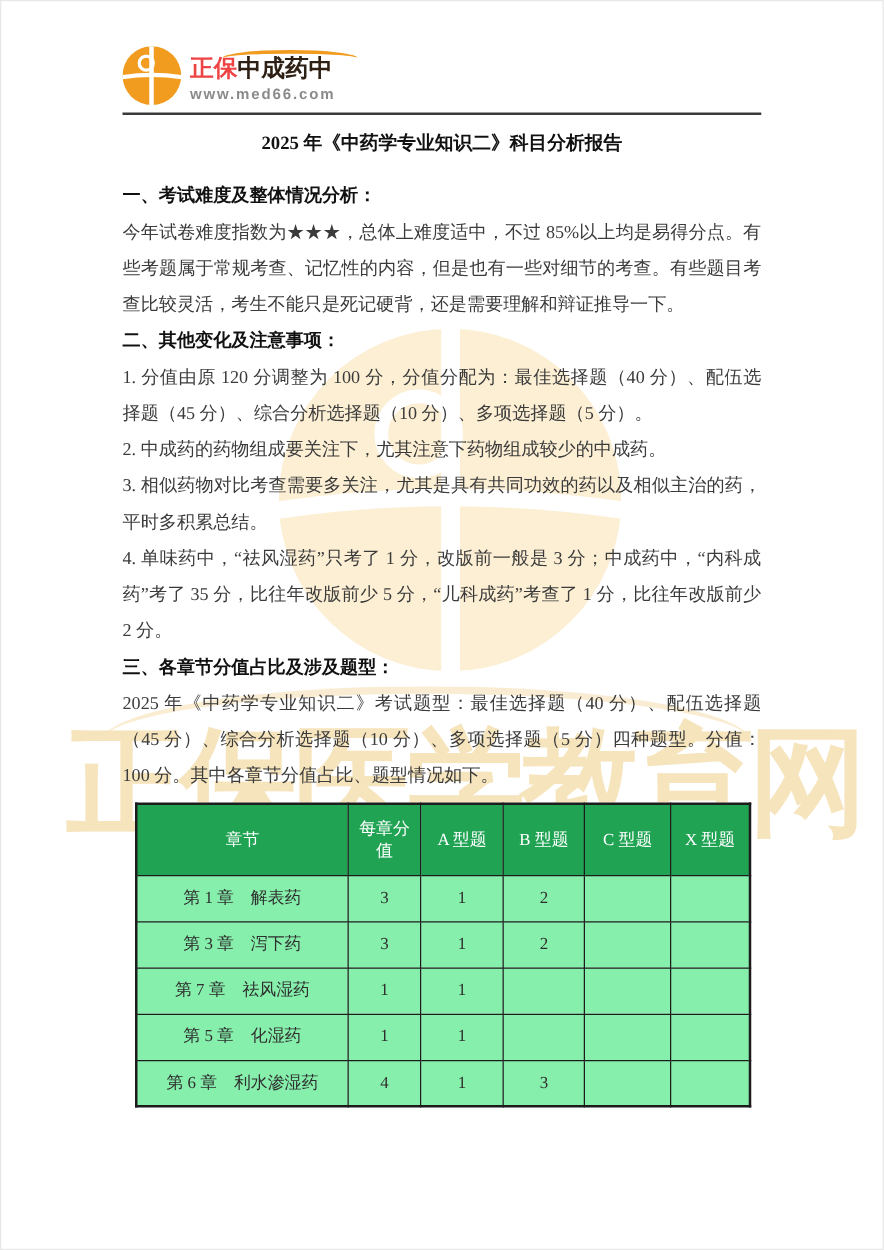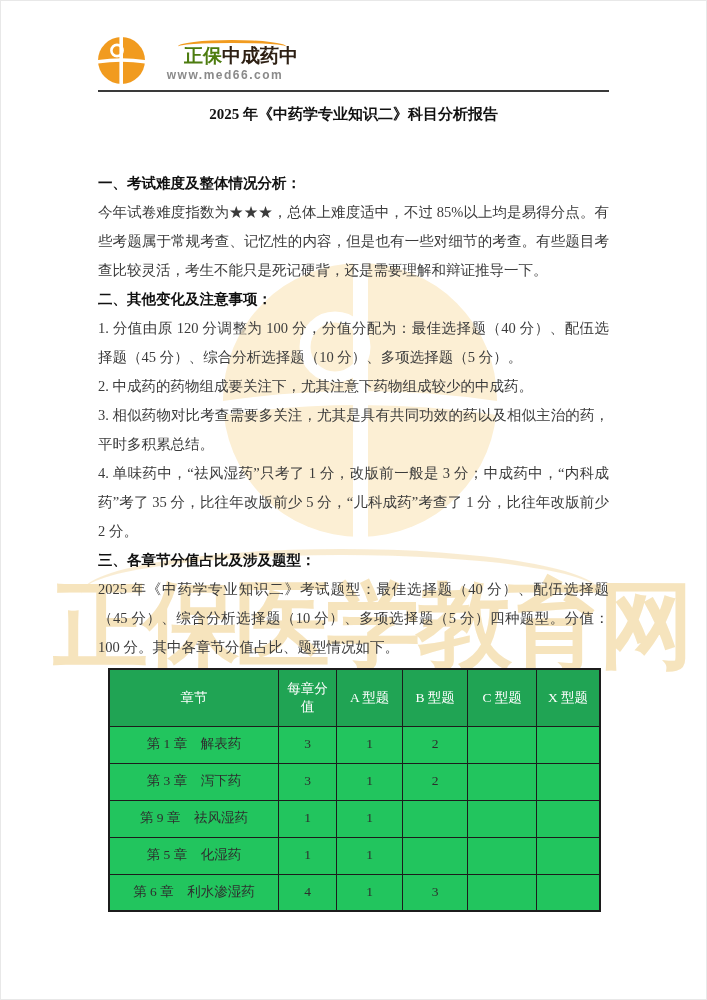--- a/index.html
+++ b/index.html
@@ -32,45 +32,45 @@
   .hdr { display: flex; justify-content: space-between; align-items: flex-end; }
   .brand { display: flex; align-items: center; gap: 7px; }
   .brand-mark { width: 47px; height: 47px; }
   .brand-right { position: relative; padding-top: 6px; }
   .brand-arc {
     position: absolute; top: 1px; left: 26px; width: 108px; height: 13px;
     border-top: 3px solid #f19b1f; border-radius: 50%;
   }
   .brand-line { font-weight: bold; font-size: 19px; line-height: 22px;
     font-family: "Liberation Sans", sans-serif; }
-  .brand-cn1 { color: #4d7c0f; margin-left: 32px; }
+  .brand-cn1 { color: #ef4444; }
   .brand-cn2 { color: #2e2014; }
   .brand-url { font-family: "Liberation Sans", sans-serif; font-weight: bold;
     color: #8a8a8a; font-size: 12px; letter-spacing: 1.5px; margin-top: 1px; text-align: center; }
   .hotline { color: #e8514d; font-size: 12px; padding-bottom: 3px; }
   .hdr-rule { border-bottom: 2px solid #3a3a3a; margin-top: 6px; }
 
   
   .doc-title { text-align: center; font-weight: bold; font-size: 15px;
     color: #111; margin-top: 13px; }
-  .doc { margin-top: 45px; color: #3b3b3b; font-size: 14.5px; line-height: 29px;
+  .doc { margin-top: 19px; color: #3b3b3b; font-size: 14.5px; line-height: 29px;
     text-align: justify; }
   .sec-heading { font-weight: bold; color: #111; }
   .para { color: #3b3b3b; }
 
   
   .score-table { border-collapse: collapse; margin: 6px 0 0 10px;
     width: 493px; table-layout: fixed; font-size: 13.5px; line-height: 1.35;
     background: #fff; }
   .score-table th, .score-table td { border: 1px solid #1c1c1c; text-align: center;
     vertical-align: middle; padding: 2px 4px; }
   .score-table { border: 2px solid #1c1c1c; }
   .score-table thead th { background: #20a454; color: #ffffff; font-weight: normal;
     height: 57px; }
-  .score-table tbody td { height: 37px; color: #2e2e2e; background: #22c55e; }
+  .score-table tbody td { height: 37px; color: #2e2e2e; background: #86efac; }
   .col-chapter { width: 168px; }
   .col-score   { width: 58px; }
   .col-a       { width: 65px; }
   .col-b       { width: 65px; }
   .col-c       { width: 68px; }
   .col-x       { width: 63px; }
 </style>
 </head>
 <body>
 
@@ -141,21 +141,21 @@
         </tr>
         <tr>
           <td>第 3 章　泻下药</td>
           <td>3</td>
           <td>1</td>
           <td>2</td>
           <td></td>
           <td></td>
         </tr>
         <tr>
-          <td>第 9 章　祛风湿药</td>
+          <td>第 7 章　祛风湿药</td>
           <td>1</td>
           <td>1</td>
           <td></td>
           <td></td>
           <td></td>
         </tr>
         <tr>
           <td>第 5 章　化湿药</td>
           <td>1</td>
           <td>1</td>

